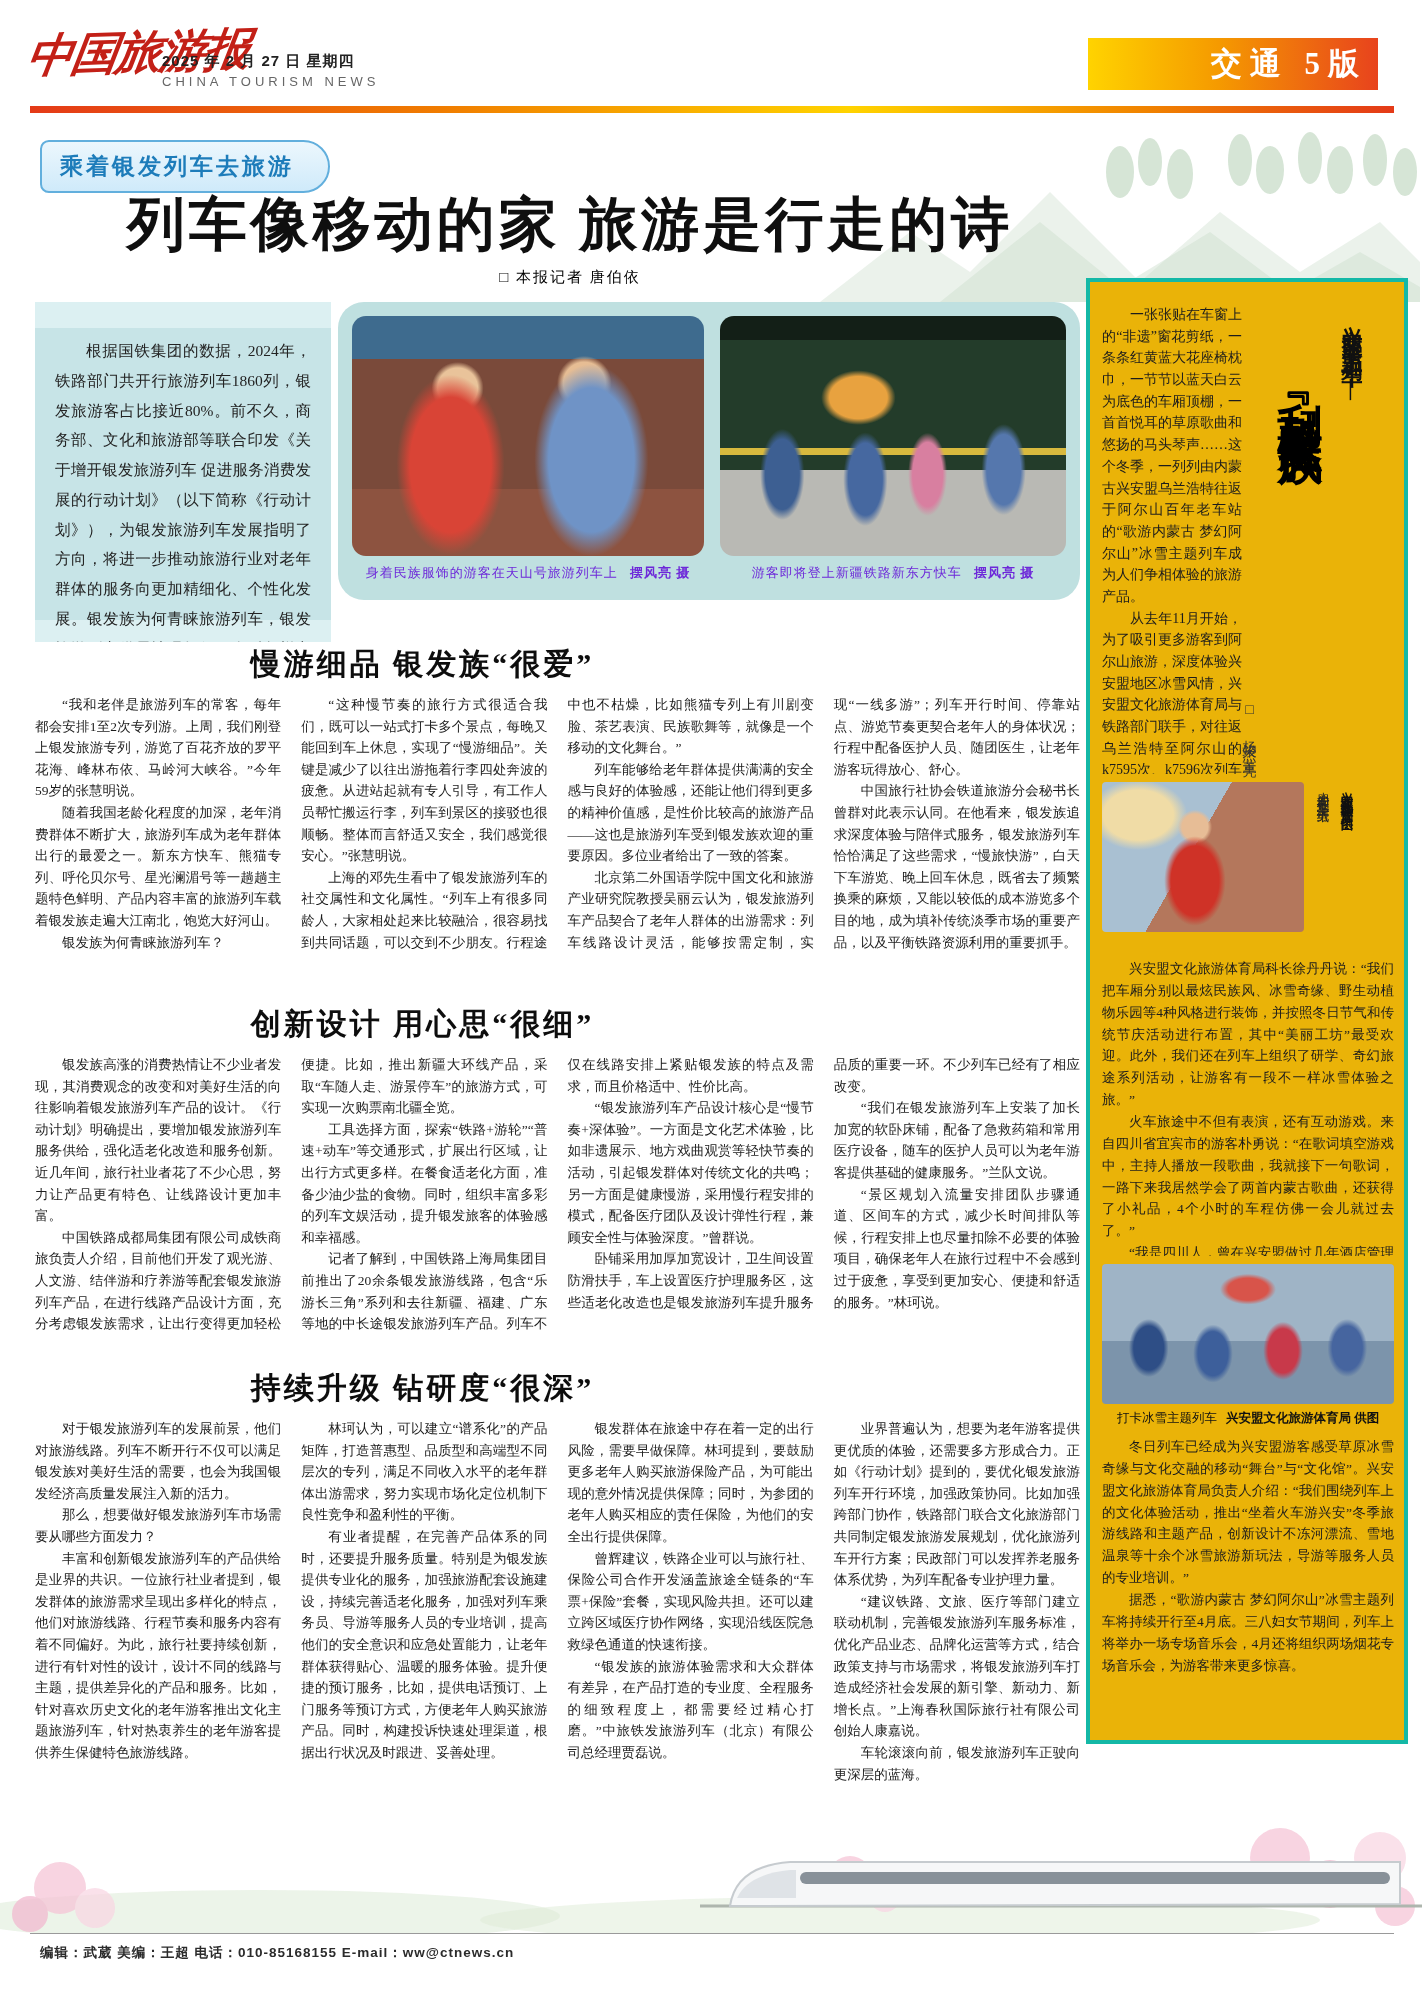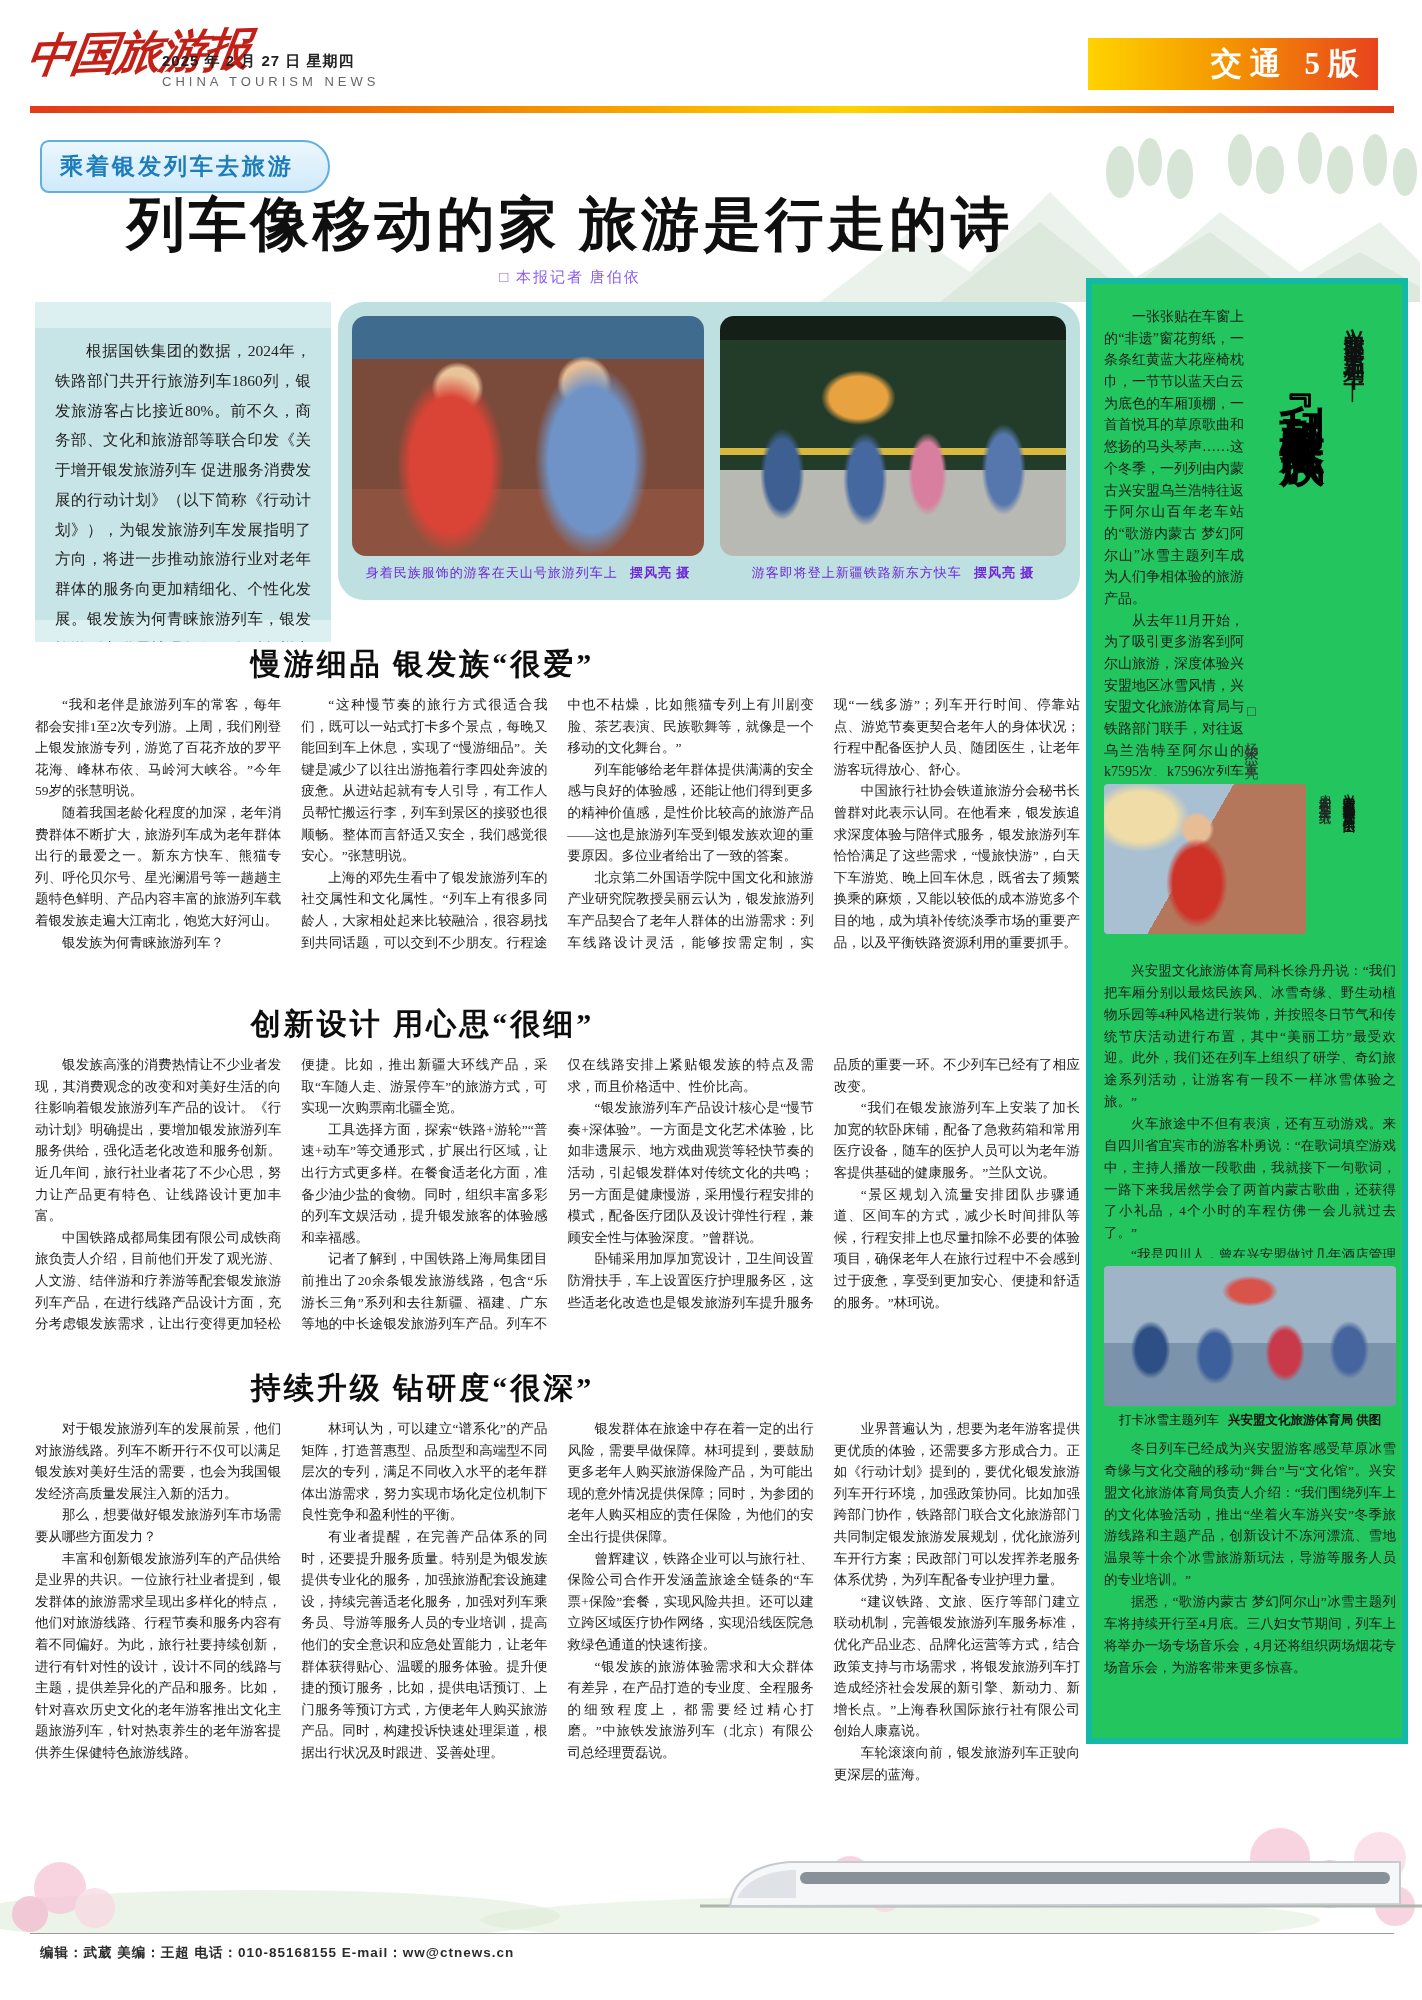--- a/index.html
+++ b/index.html
@@ -23,21 +23,21 @@
   .rule{left:30px;top:106px;width:1364px;height:7px;
         background:linear-gradient(90deg,#e43a18 0%,#f07c00 30%,#ffd300 60%,#f08200 82%,#e43a18 100%);}
   
   .tag{left:40px;top:140px;padding:9px 34px 9px 18px;
        background:linear-gradient(#ecf7fd,#cfeafa);
        border:2px solid #62afdd;border-radius:10px 30px 30px 10px;
        font-size:23px;font-weight:900;color:#1d7cba;letter-spacing:3px;}
   
   .headline{left:60px;top:186px;width:1020px;text-align:center;
        font-size:58px;font-weight:900;color:#0f0f0f;letter-spacing:4px;white-space:nowrap;}
-  .byline{left:60px;top:268px;width:1020px;text-align:center;font-size:15px;color:#8b5cf6;letter-spacing:2px;}
+  .byline{left:60px;top:268px;width:1020px;text-align:center;font-size:15px;color:#000000;letter-spacing:2px;}
   
   .intro{left:35px;top:302px;width:296px;height:340px;box-sizing:border-box;
        background:linear-gradient(#dcf0f2 0 26px,#c7e4e7 26px calc(100% - 22px),#dcf0f2 calc(100% - 22px) 100%);
        padding:34px 20px 20px;overflow:hidden;}
   .intro p{margin:0;font-size:15.5px;line-height:1.92;text-align:justify;text-indent:2em;color:#232323;}
   
   .band{left:338px;top:302px;width:742px;height:298px;background:#bfe0e0;border-radius:26px;}
   .ph{position:absolute;border-radius:14px;overflow:hidden;}
   .ph1{left:14px;top:14px;width:352px;height:240px;
      background:
@@ -60,21 +60,21 @@
   .cap2{left:382px;width:346px;}
   
   .sec-h{width:775px;text-align:center;font-size:30px;font-weight:900;letter-spacing:3px;color:#0d0d0d;}
   .cols{width:1045px;column-gap:20px;column-count:4;overflow:hidden;}
   .cols p,.para{margin:0;font-size:13.5px;line-height:1.6;text-align:justify;text-indent:2em;color:#1c1c1c;}
   #sec1-h{left:35px;top:644px;} #sec1-b{left:35px;top:694px;height:294px;}
   #sec2-h{left:35px;top:1004px;} #sec2-b{left:35px;top:1054px;height:298px;}
   #sec3-h{left:35px;top:1368px;} #sec3-b{left:35px;top:1418px;height:502px;}
   
   .sidebar{left:1086px;top:278px;width:322px;height:1466px;box-sizing:border-box;
-     border:6px solid #14b8a6;background:#22c55e;}
+     border:4px solid #14b8a6;background:#eab308;}
   .sb{position:absolute;}
   .sb-col1{left:12px;top:22px;width:140px;height:470px;overflow:hidden;}
   .sb-col1 p{margin:0;font-size:14px;line-height:1.55;text-align:justify;text-indent:2em;}
   .v{writing-mode:vertical-rl;}
   .sb-kicker{left:248px;top:26px;height:430px;font-size:21px;font-weight:900;letter-spacing:5px;color:#111;}
   .sb-headline{left:180px;top:84px;height:500px;font-size:45px;font-weight:900;letter-spacing:6px;color:#000;}
   .sb-byline{left:150px;top:420px;height:260px;font-size:14px;color:#333;letter-spacing:4px;}
   .sb-ph1{left:12px;top:500px;width:202px;height:150px;border-radius:4px;
      background:
        radial-gradient(48px 70px at 46% 66%,#cf3227 0 50%,transparent 64%),

